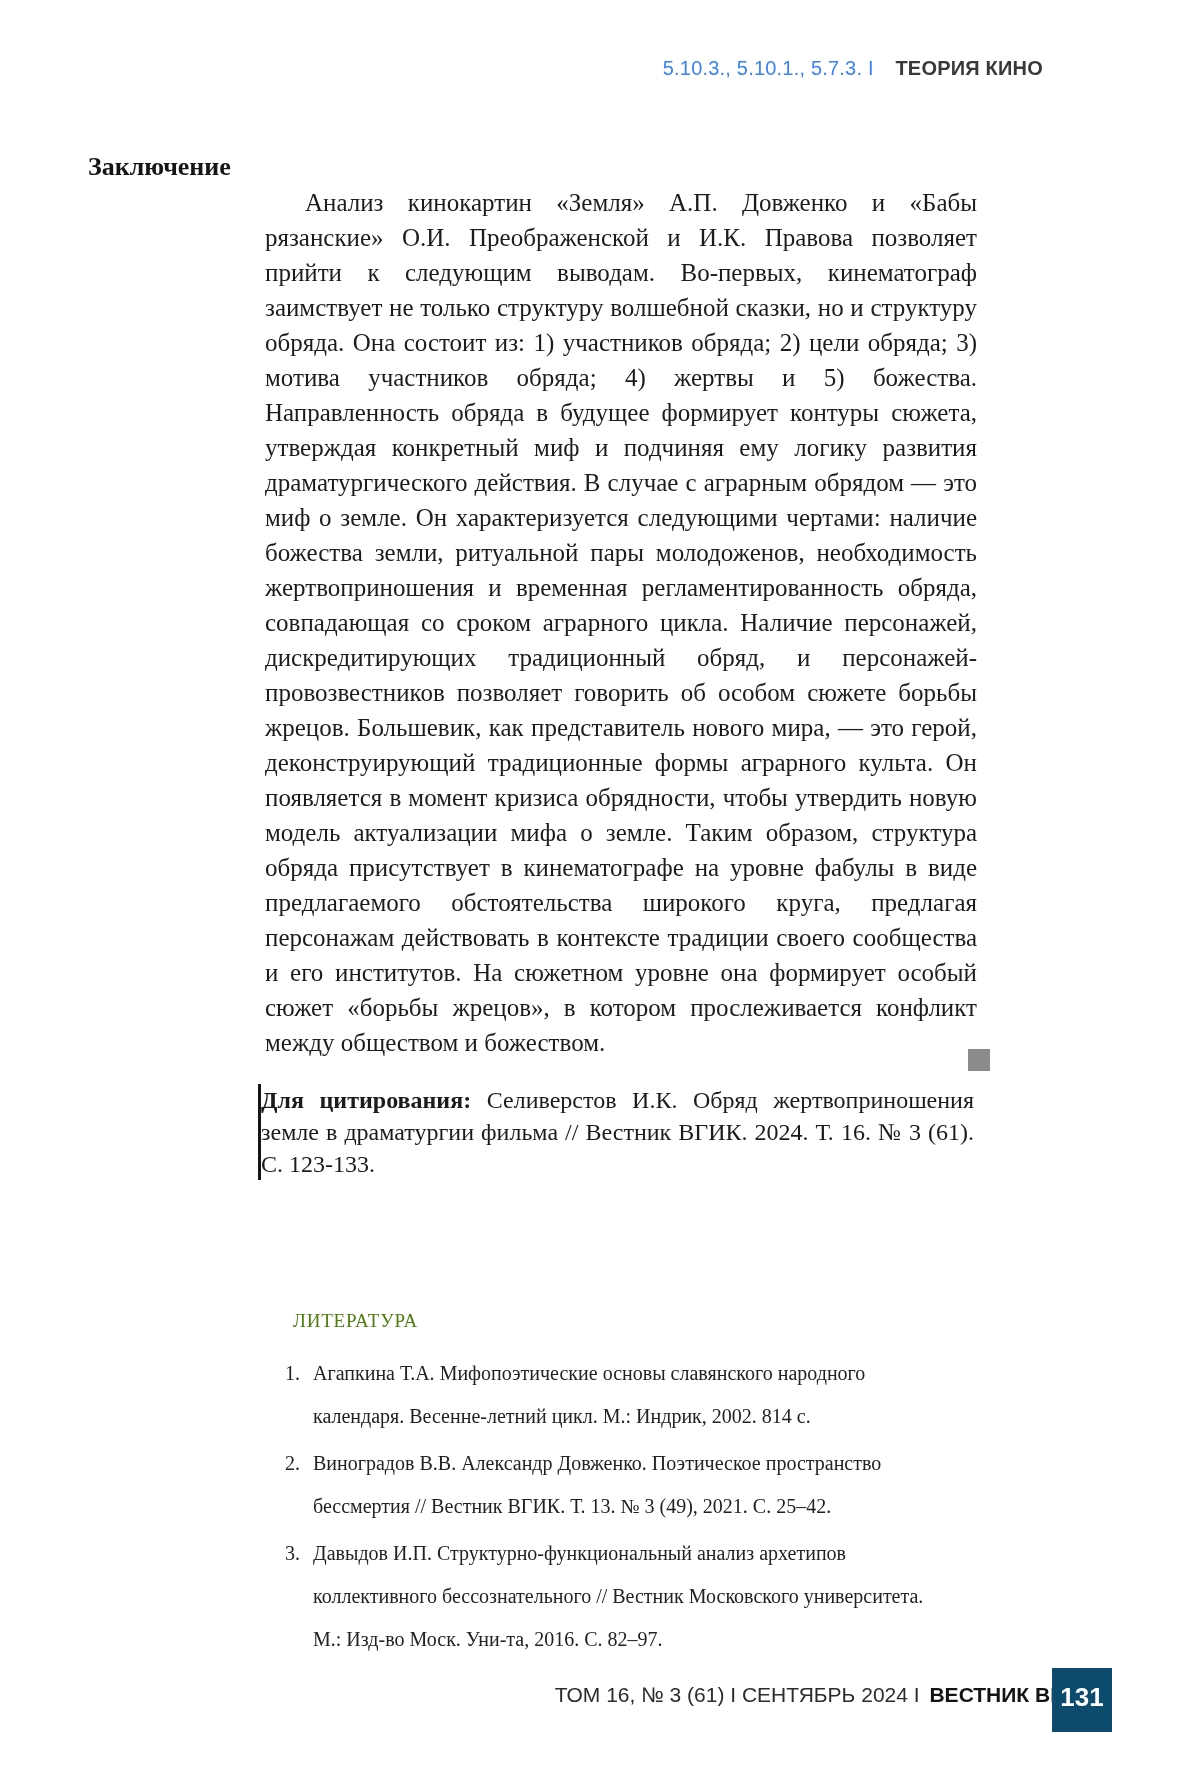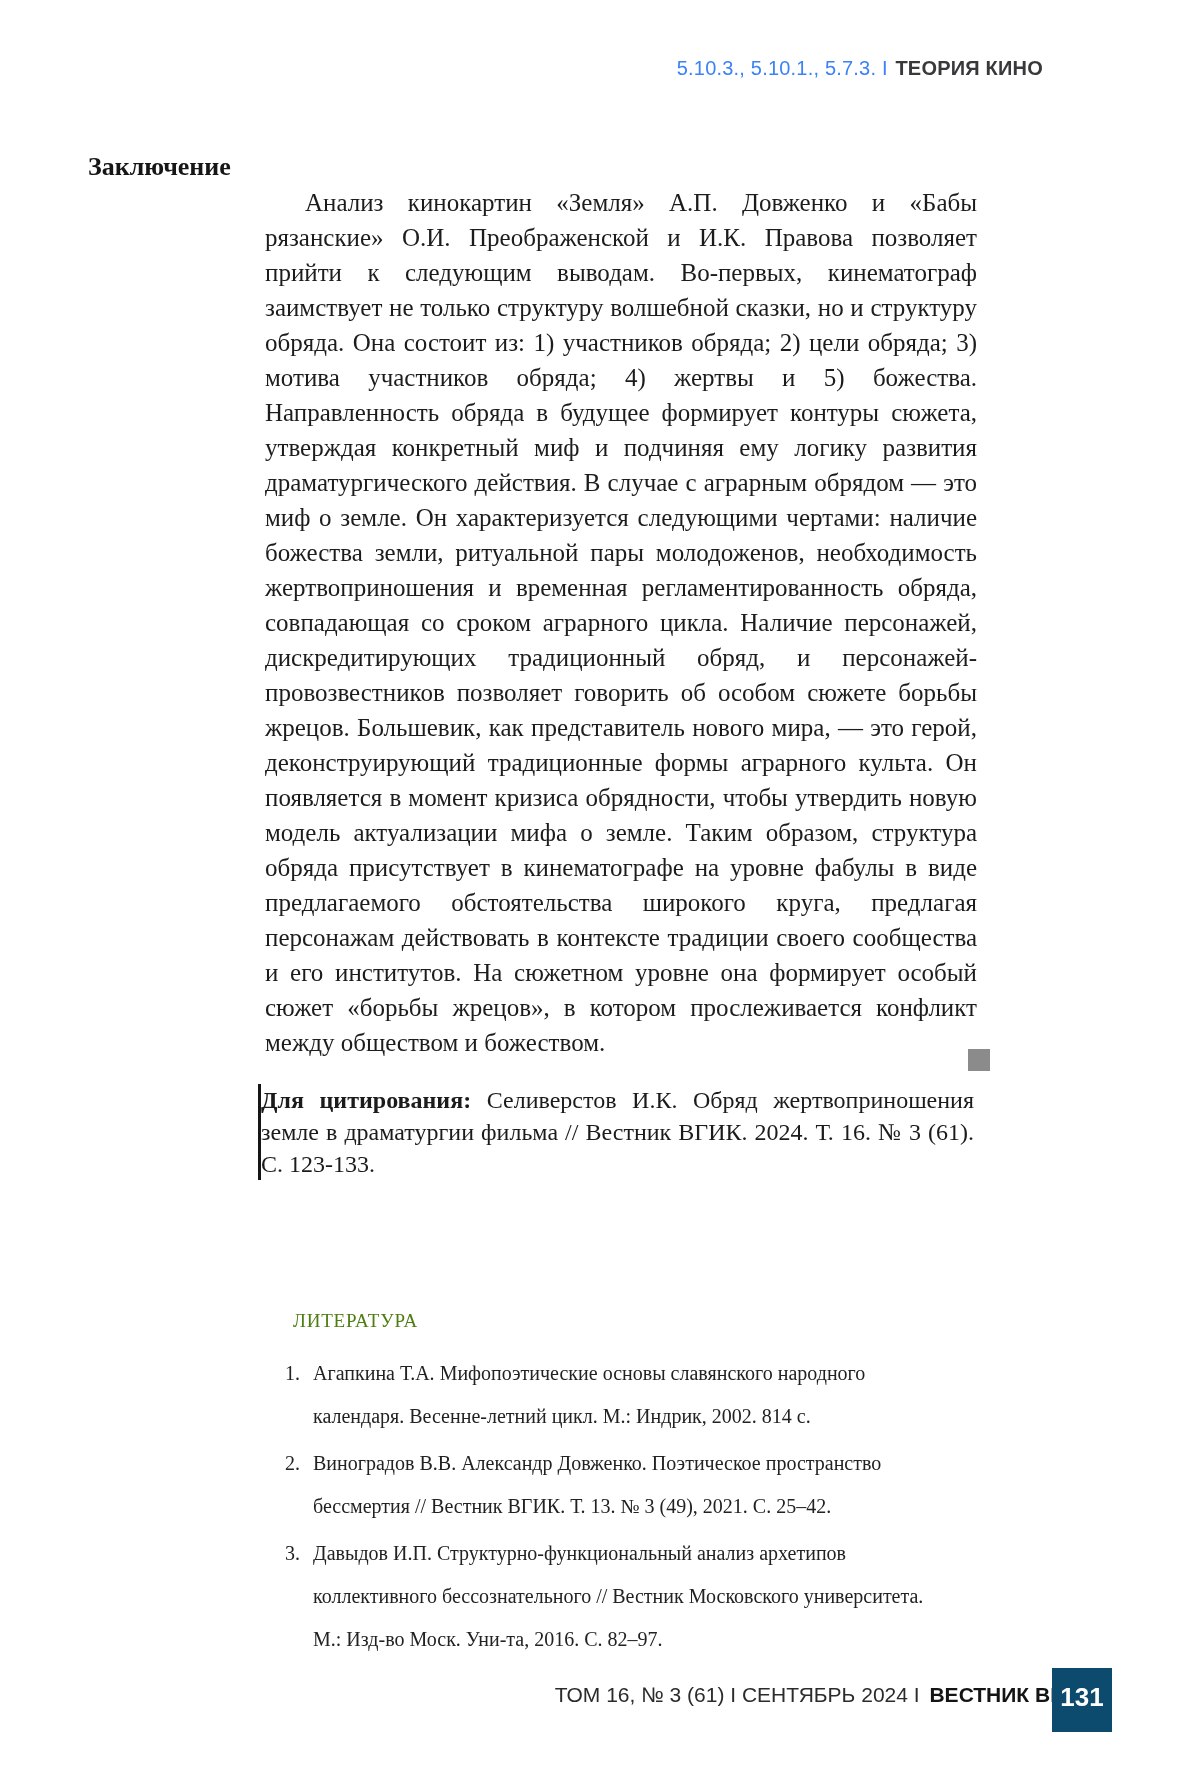--- a/index.html
+++ b/index.html
@@ -12,21 +12,21 @@
     overflow:hidden;
     margin:0 auto;
   }
   
   .running-head{
     position:absolute;top:57px;right:157px;
     font-family:"Liberation Sans","DejaVu Sans",sans-serif;
     font-size:20px;letter-spacing:0.2px;white-space:nowrap;
   }
   .running-head .udc{color:#3b82f6;font-weight:400;}
-  .running-head .section{color:#39393b;font-weight:700;margin-left:2px;}
+  .running-head .section{color:#39393b;font-weight:700;margin-left:16px;}
   
   .section-heading{
     position:absolute;left:88px;top:130px;
     font-size:26px;font-weight:700;color:#161616;
   }
   
   .body-par{
     position:absolute;left:265px;top:160px;width:712px;
     font-size:25px;line-height:35px;
     text-align:justify;text-indent:40px;

